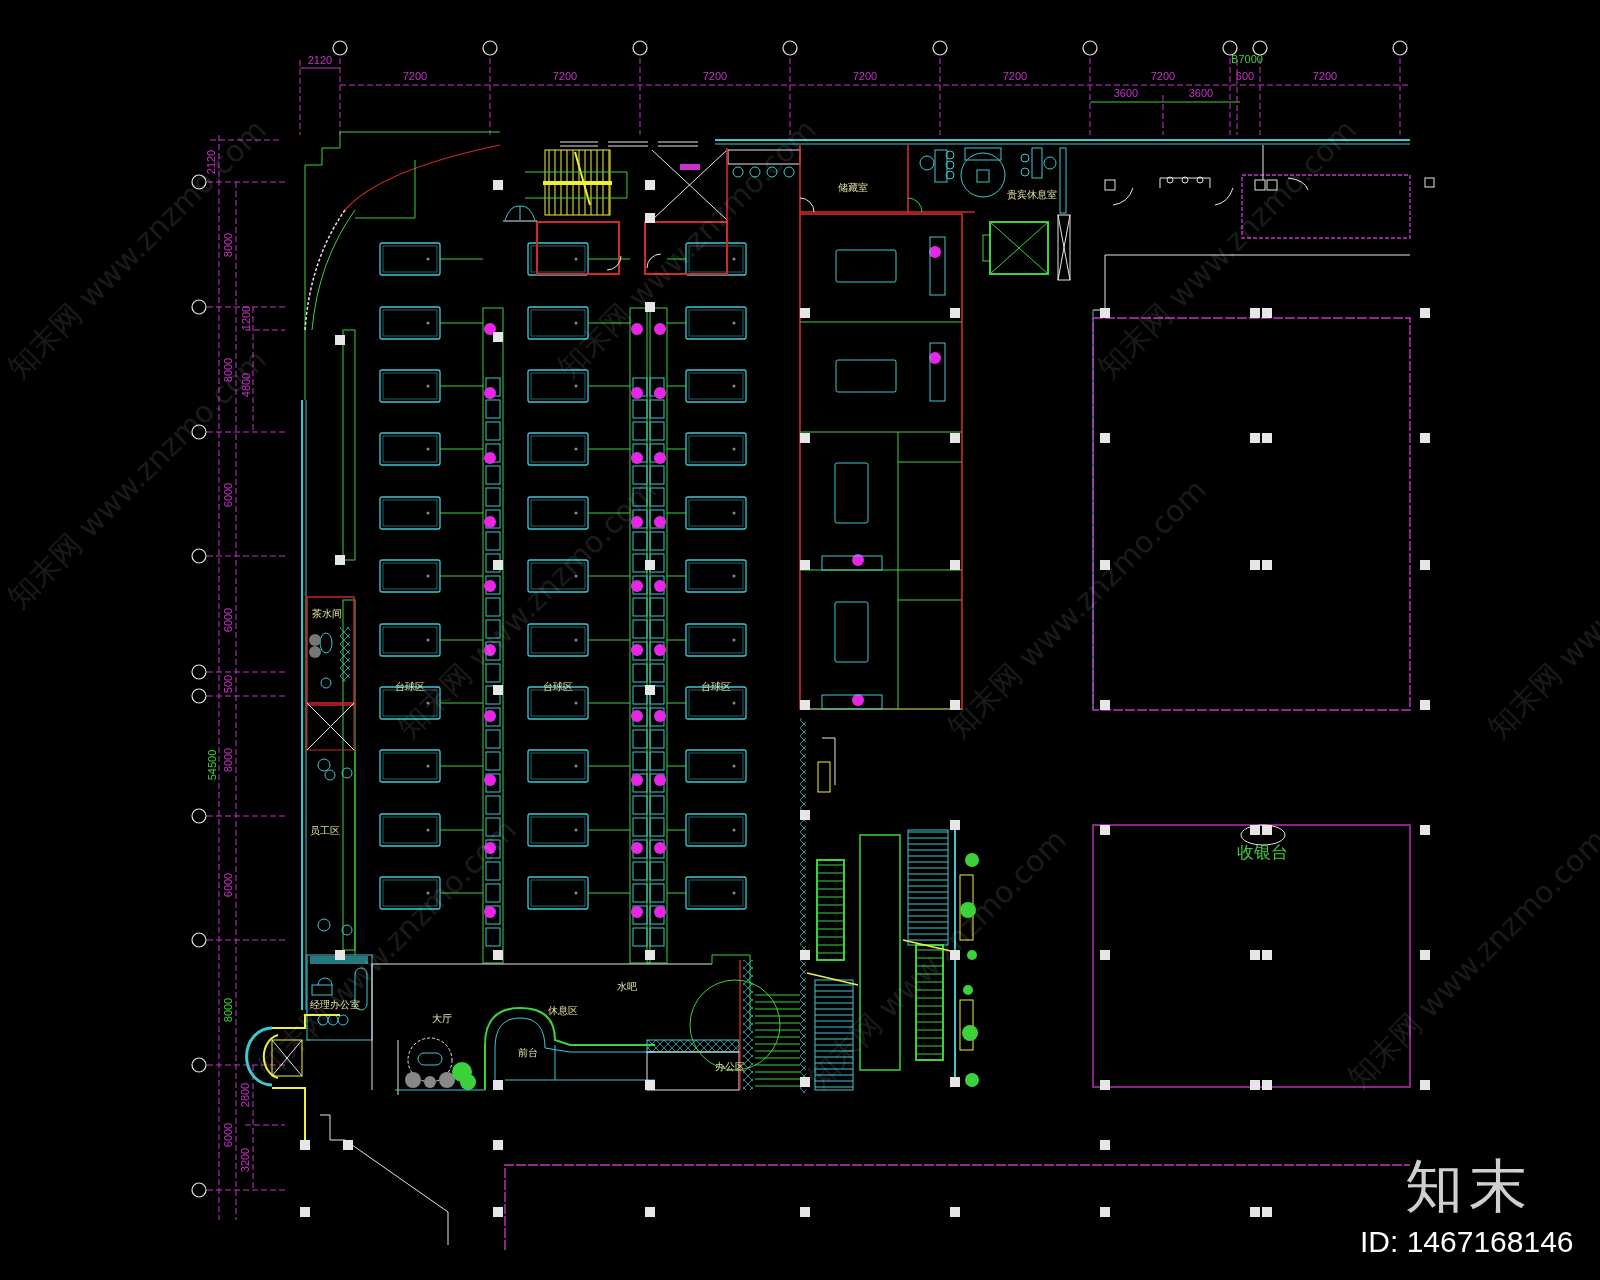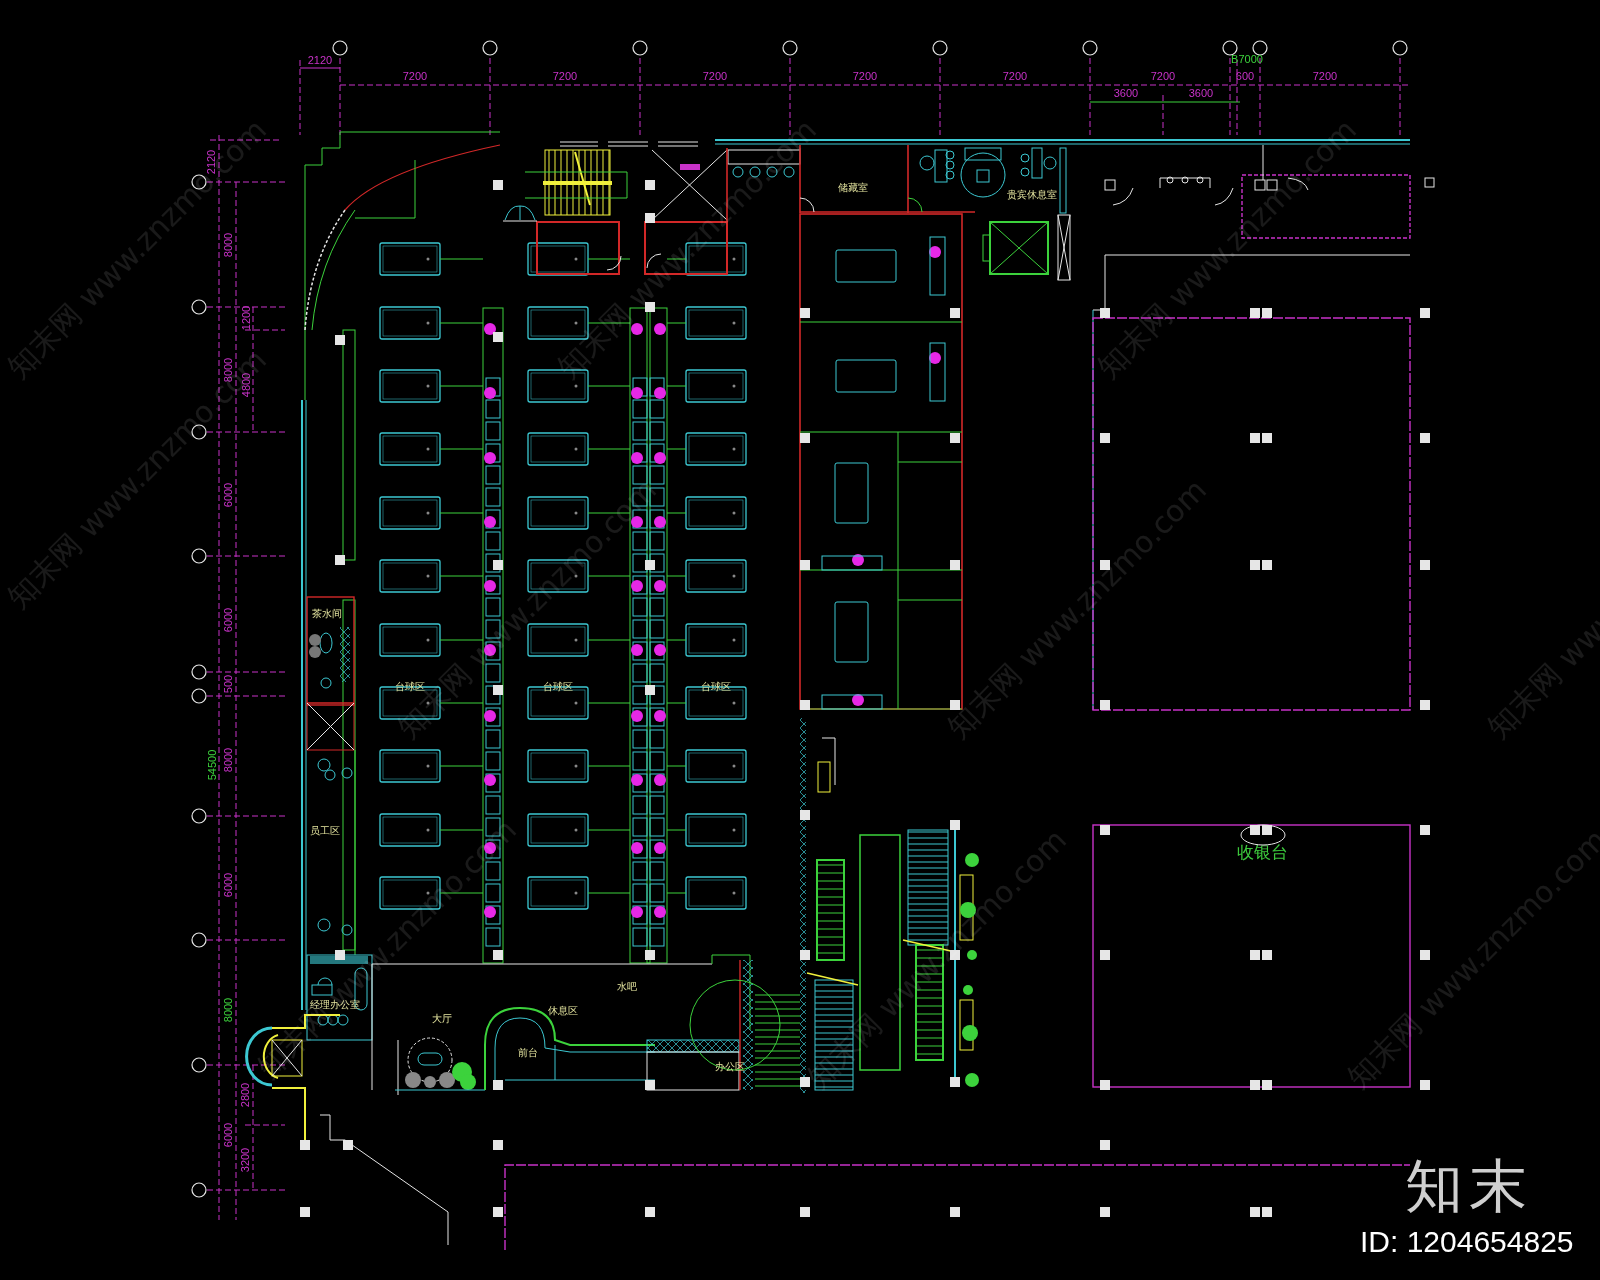--- a/index.html
+++ b/index.html
@@ -792,13 +792,13 @@
     <text class="wm" transform="translate(410,740) rotate(-45)">知末网 www.znzmo.com</text>
     <text class="wm" transform="translate(960,740) rotate(-45)">知末网 www.znzmo.com</text>
     <text class="wm" transform="translate(1500,740) rotate(-45)">知末网 www.znzmo.com</text>
     <text class="wm" transform="translate(270,1080) rotate(-45)">知末网 www.znzmo.com</text>
     <text class="wm" transform="translate(820,1090) rotate(-45)">知末网 www.znzmo.com</text>
     <text class="wm" transform="translate(1360,1090) rotate(-45)">知末网 www.znzmo.com</text>
   </g>
 </svg>
 
 <div class="brand">知末</div>
-<div class="idtag">ID: 1204654825</div>
+<div class="idtag">ID: 1467168146</div>
 
 </body></html>

